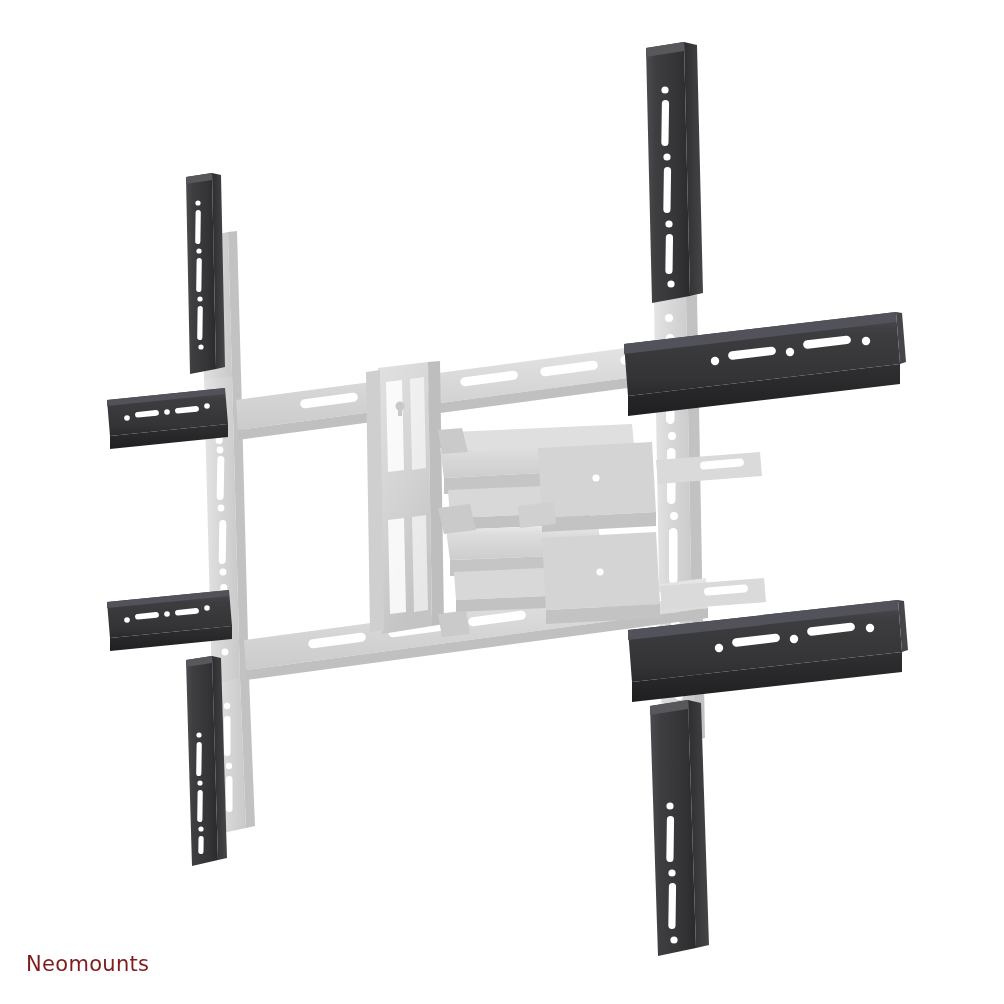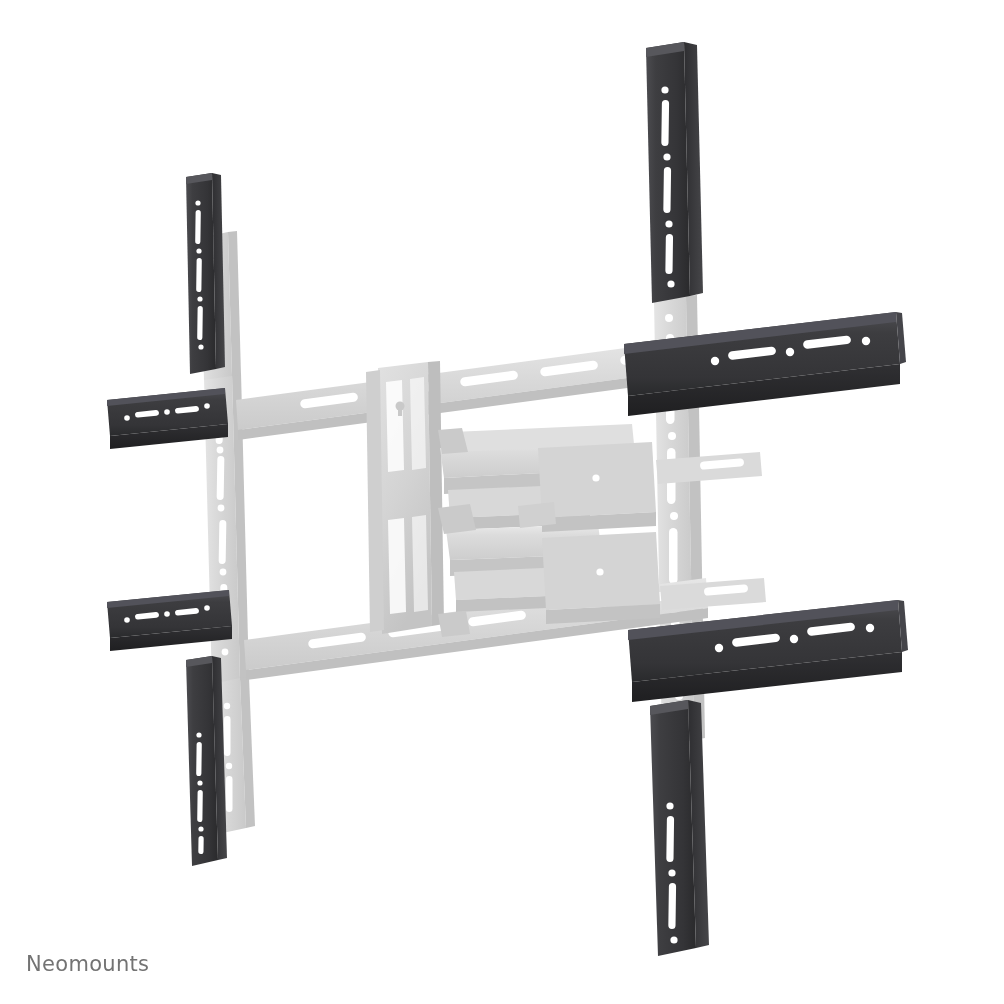--- a/index.html
+++ b/index.html
@@ -25,21 +25,21 @@
     display: block;
     width: 1004px;
     height: 1004px;
   }
   #brand-watermark {
     position: absolute;
     left: 26px;
     top: 952px;
     font-size: 21px;
     letter-spacing: 0.3px;
-    color: #737373;
+    color: #7f1d1d;
     font-family: "DejaVu Sans", sans-serif;
     font-weight: 400;
     user-select: none;
     white-space: nowrap;
   }
 </style>
 </head>
 <body>
 
 <div id="product-stage">

